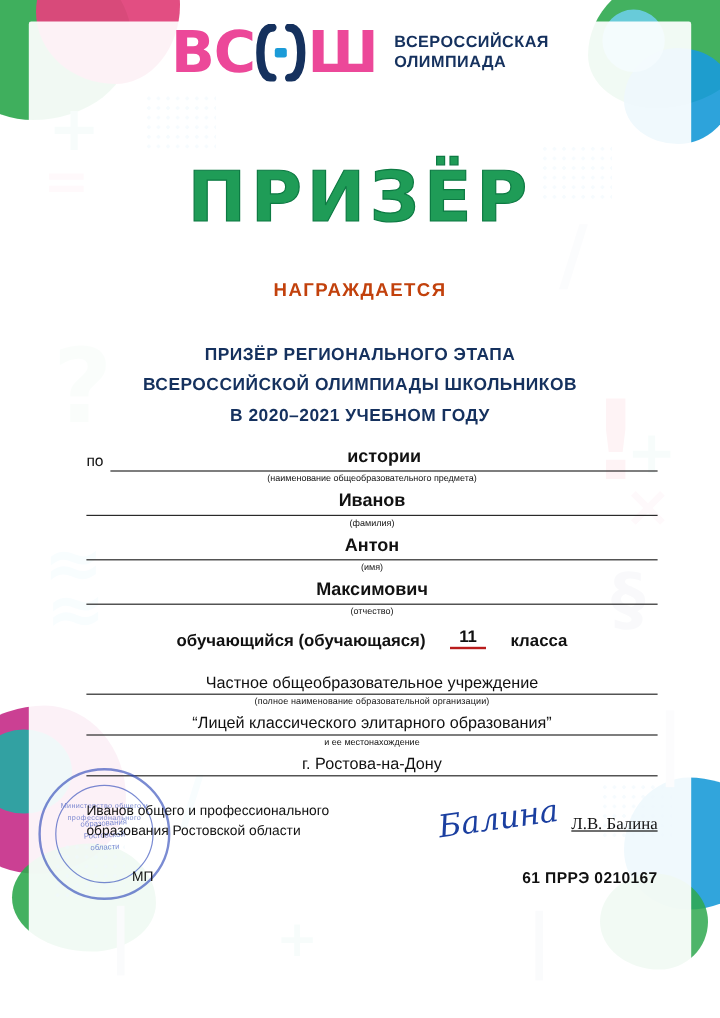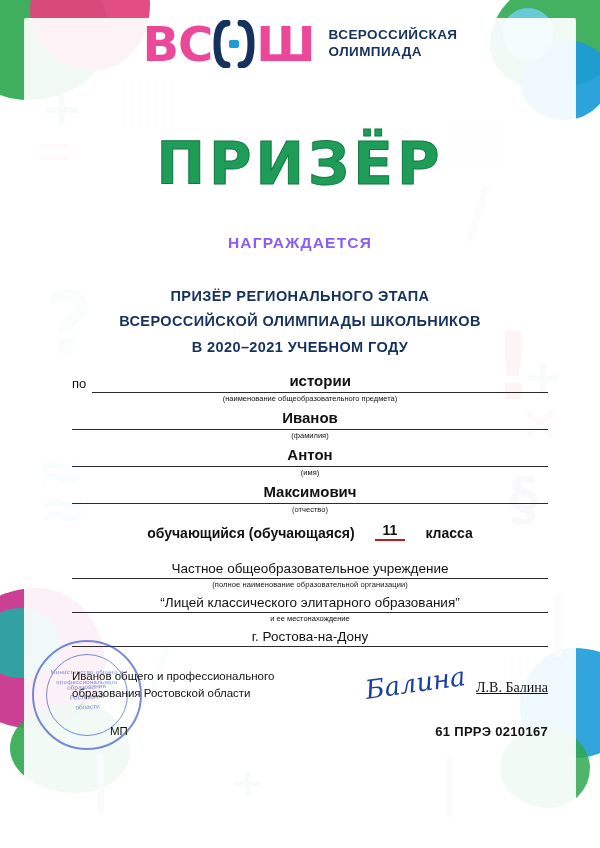--- a/index.html
+++ b/index.html
@@ -160,21 +160,21 @@
     -webkit-text-stroke: 1px #0d7a43;
   }
 
   .awarded {
     position: absolute;
     left: 0; right: 0; top: 234px;
     text-align: center;
     font-weight: 700;
     font-size: 15.5px;
     letter-spacing: 1.2px;
-    color: #8b5cf6;
+    color: #c2410c;
   }
   .subtitle {
     position: absolute;
     left: 0; right: 0; top: 272px;
     text-align: center;
     font-weight: 700;
     font-size: 14.5px;
     line-height: 1.75;
     letter-spacing: .4px;
     color: #15315e;

